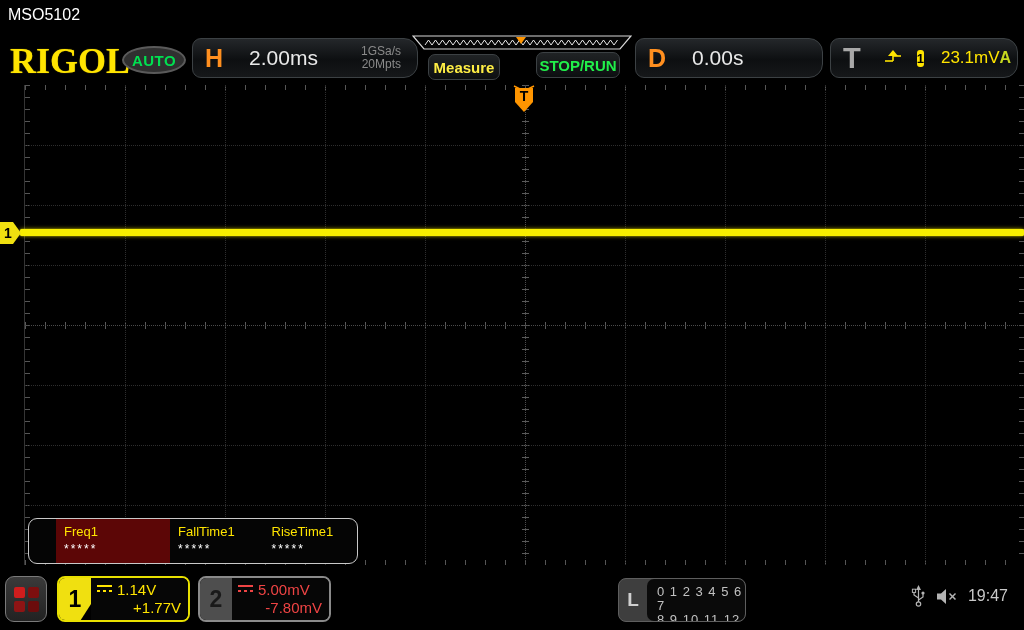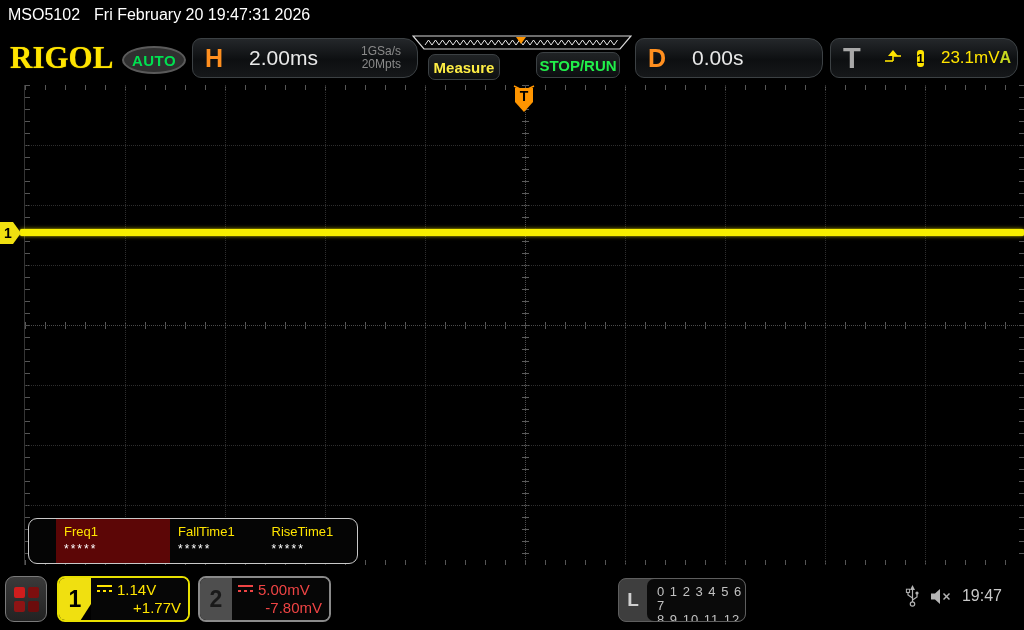--- a/index.html
+++ b/index.html
@@ -7,21 +7,21 @@
               font-family:"Liberation Sans", sans-serif; position:relative; }
 
   
   .status-bar { position:absolute; top:0; left:0; width:1024px; height:30px;
                 display:flex; align-items:center; padding-left:8px; gap:14px;
                 color:#fff; font-size:16px; }
 
   
   .header { position:absolute; top:30px; left:0; width:1024px; height:55px; }
   .rigol-logo { position:absolute; left:10px; top:10px; font-family:"Liberation Serif", serif;
-                font-weight:bold; font-size:31px; color:#ffe400; letter-spacing:0px;
+                font-weight:bold; font-size:36px; color:#ffe400; letter-spacing:0px;
                 text-shadow:0 0 1px #a90; }
   .auto-badge { position:absolute; left:122px; top:16px; width:64px; height:28px;
                 background:#303030; border:2px solid #5a5a5a; border-radius:50%;
                 display:flex; align-items:center; justify-content:center;
                 color:#00e050; font-size:15px; font-weight:bold; letter-spacing:0.5px; }
   .hdr-box { position:absolute; height:40px; top:8px; border-radius:9px 14px 14px 9px;
              background:linear-gradient(#24272a, #0d0f11 55%, #16181a);
              border:1px solid #3c4144; display:flex; align-items:center; }
   .h-box { left:192px; width:226px; }
   .d-box { left:635px; width:188px; }
@@ -120,29 +120,28 @@
       background:repeating-linear-gradient(to right,currentColor 0 3px,transparent 3px 6px); }
 
   .logic-widget { position:absolute; left:618px; top:8px; width:128px; height:44px;
                   display:flex; border-radius:8px; overflow:hidden; border:1px solid #5e5e5e;
                   background:#3e3e3e; }
   .logic-tab { width:28px; display:flex; align-items:center; justify-content:center;
                color:#cfcfcf; font-size:19px; font-weight:bold; }
   .logic-body { flex:1; background:#0a0a0a; border-radius:7px; color:#c2c2c2;
                 font-size:13px; line-height:14px; padding:6px 0 0 10px; letter-spacing:1px; }
 
-  .footer-right { position:absolute; right:22px; top:14px; display:flex; align-items:center; gap:10px; }
+  .footer-right { position:absolute; right:16px; top:14px; display:flex; align-items:center; gap:10px; }
   .clock { color:#c8c8c8; font-size:16px; }
 </style>
 </head>
 <body>
 
 <div class="status-bar">
   <span>MSO5102</span>
-  <span>Fri February 20 19:47:31 2026</span>
 </div>
 
 <div class="header">
   <div class="rigol-logo">RIGOL</div>
   <div class="auto-badge">
     <span>AUTO</span>
   </div>
 
   <div class="hdr-box h-box">
     <span class="hdr-letter">H</span>

